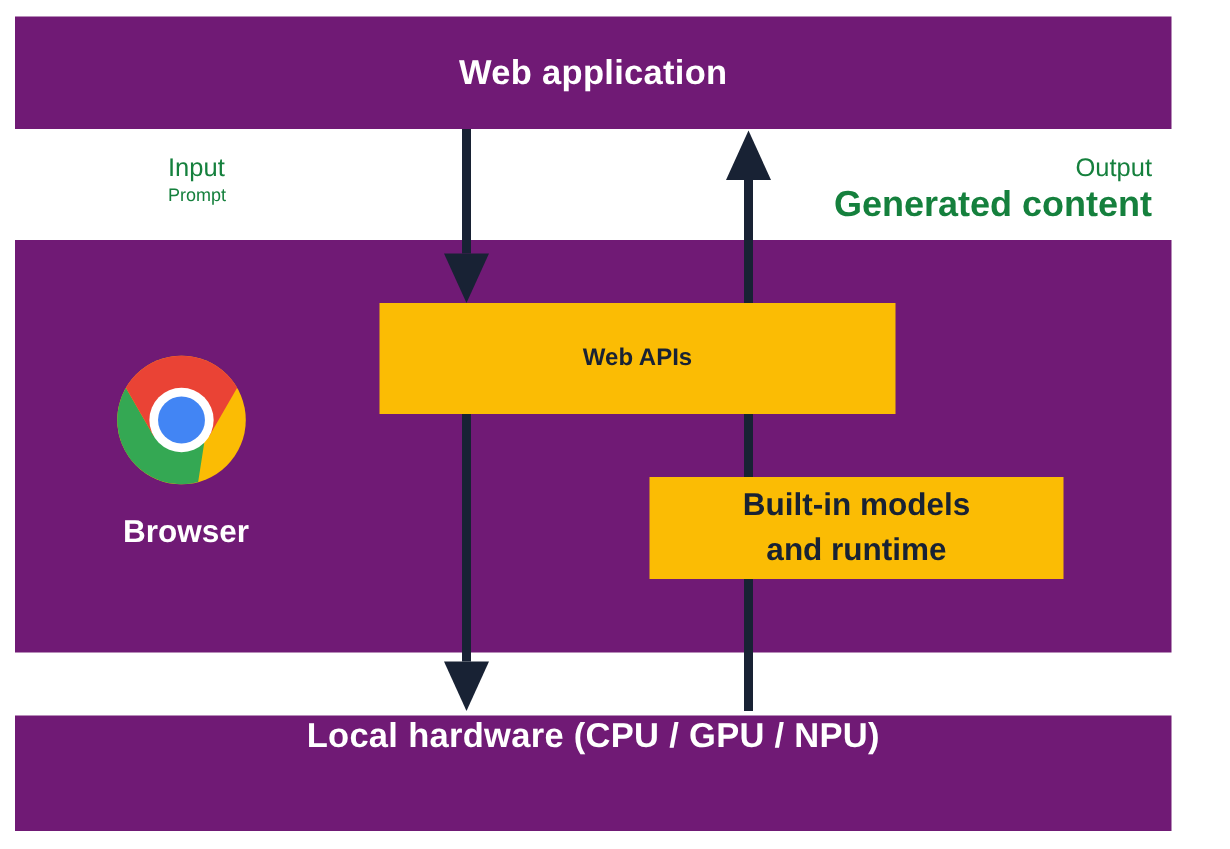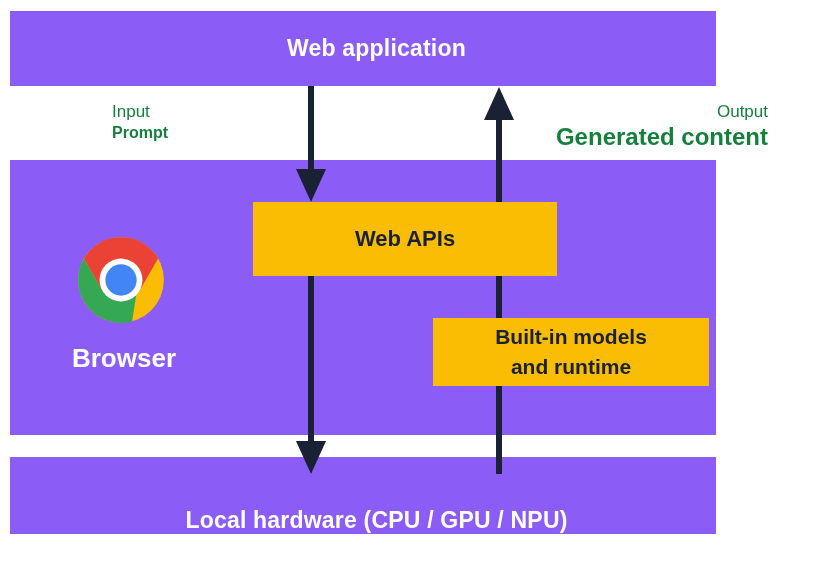--- a/index.html
+++ b/index.html
@@ -2,57 +2,57 @@
 <html><head>
 <meta charset="utf-8">
 <style>
   html,body{margin:0;padding:0;background:#ffffff;}
   body{
     width:820px;height:566px;position:relative;overflow:hidden;
     font-family:"Liberation Sans","DejaVu Sans",sans-serif;
     -webkit-font-smoothing:antialiased;
   }
   .abs{position:absolute;}
-  .band{background:#8b5cf6;position:absolute;left:10px;width:679px;z-index:1;padding-left:27px;}
+  .band{background:#701a75;position:absolute;left:10px;width:771px;z-index:1;}
   #top-band{top:11px;height:75px;display:flex;align-items:center;justify-content:center;}
   #middle-band{top:160px;height:275px;}
-  #bottom-band{top:457px;height:77px;display:flex;align-items:flex-end;justify-content:center;}
+  #bottom-band{top:477px;height:77px;display:flex;align-items:flex-start;justify-content:center;}
   .band-title{color:#ffffff;font-weight:bold;font-size:23px;letter-spacing:0.2px;}
 
   
   .flow-label{position:absolute;z-index:2;color:#15803d;line-height:1.2;}
   #input-title{left:112px;top:102px;font-size:17px;}
-  #input-value{left:112px;top:123px;font-size:16px;font-weight:bold;}
+  #input-value{left:112px;top:123px;font-size:12px;font-weight:normal;}
   #output-title{right:52px;top:102px;font-size:17px;text-align:center;}
   #output-value{right:52px;top:123px;font-size:24px;font-weight:bold;text-align:right;}
 
   
   .arrow-line{position:absolute;width:6px;background:#182234;z-index:2;}
   .arrow-head{position:absolute;width:0;height:0;z-index:2;
     border-left:15px solid transparent;border-right:15px solid transparent;}
   .head-down{border-top:33px solid #182234;}
   .head-up{border-bottom:33px solid #182234;}
   #down-line-1{left:308px;top:86px;height:83px;}
   #down-head-1{left:296px;top:169px;}
   #down-line-2{left:308px;top:276px;height:165px;}
   #down-head-2{left:296px;top:441px;}
   #up-line{left:496px;top:119px;height:355px;}
   #up-head{left:484px;top:87px;}
 
   
   .yellow-box{position:absolute;background:#FBBC04;z-index:3;
     display:flex;flex-direction:column;align-items:center;justify-content:center;
     color:#182234;font-weight:bold;text-align:center;}
-  #web-apis-box{left:253px;top:202px;width:304px;height:74px;font-size:22px;}
+  #web-apis-box{left:253px;top:202px;width:344px;height:74px;font-size:16px;}
   #builtin-box{left:433px;top:318px;width:276px;height:68px;font-size:21px;line-height:1.45;}
 
   
   #chrome-logo{left:76px;top:235px;width:90px;height:90px;z-index:3;}
   #browser-label{left:44px;top:343px;width:160px;text-align:center;z-index:3;
-    color:#ffffff;font-weight:bold;font-size:26px;}
+    color:#ffffff;font-weight:bold;font-size:21px;}
 </style>
 </head>
 <body>
 
 <div id="top-band" class="band">
   <span class="band-title">Web application</span>
 </div>
 
 <div id="input-title" class="flow-label">Input</div>
 <div id="input-value" class="flow-label">Prompt</div>

